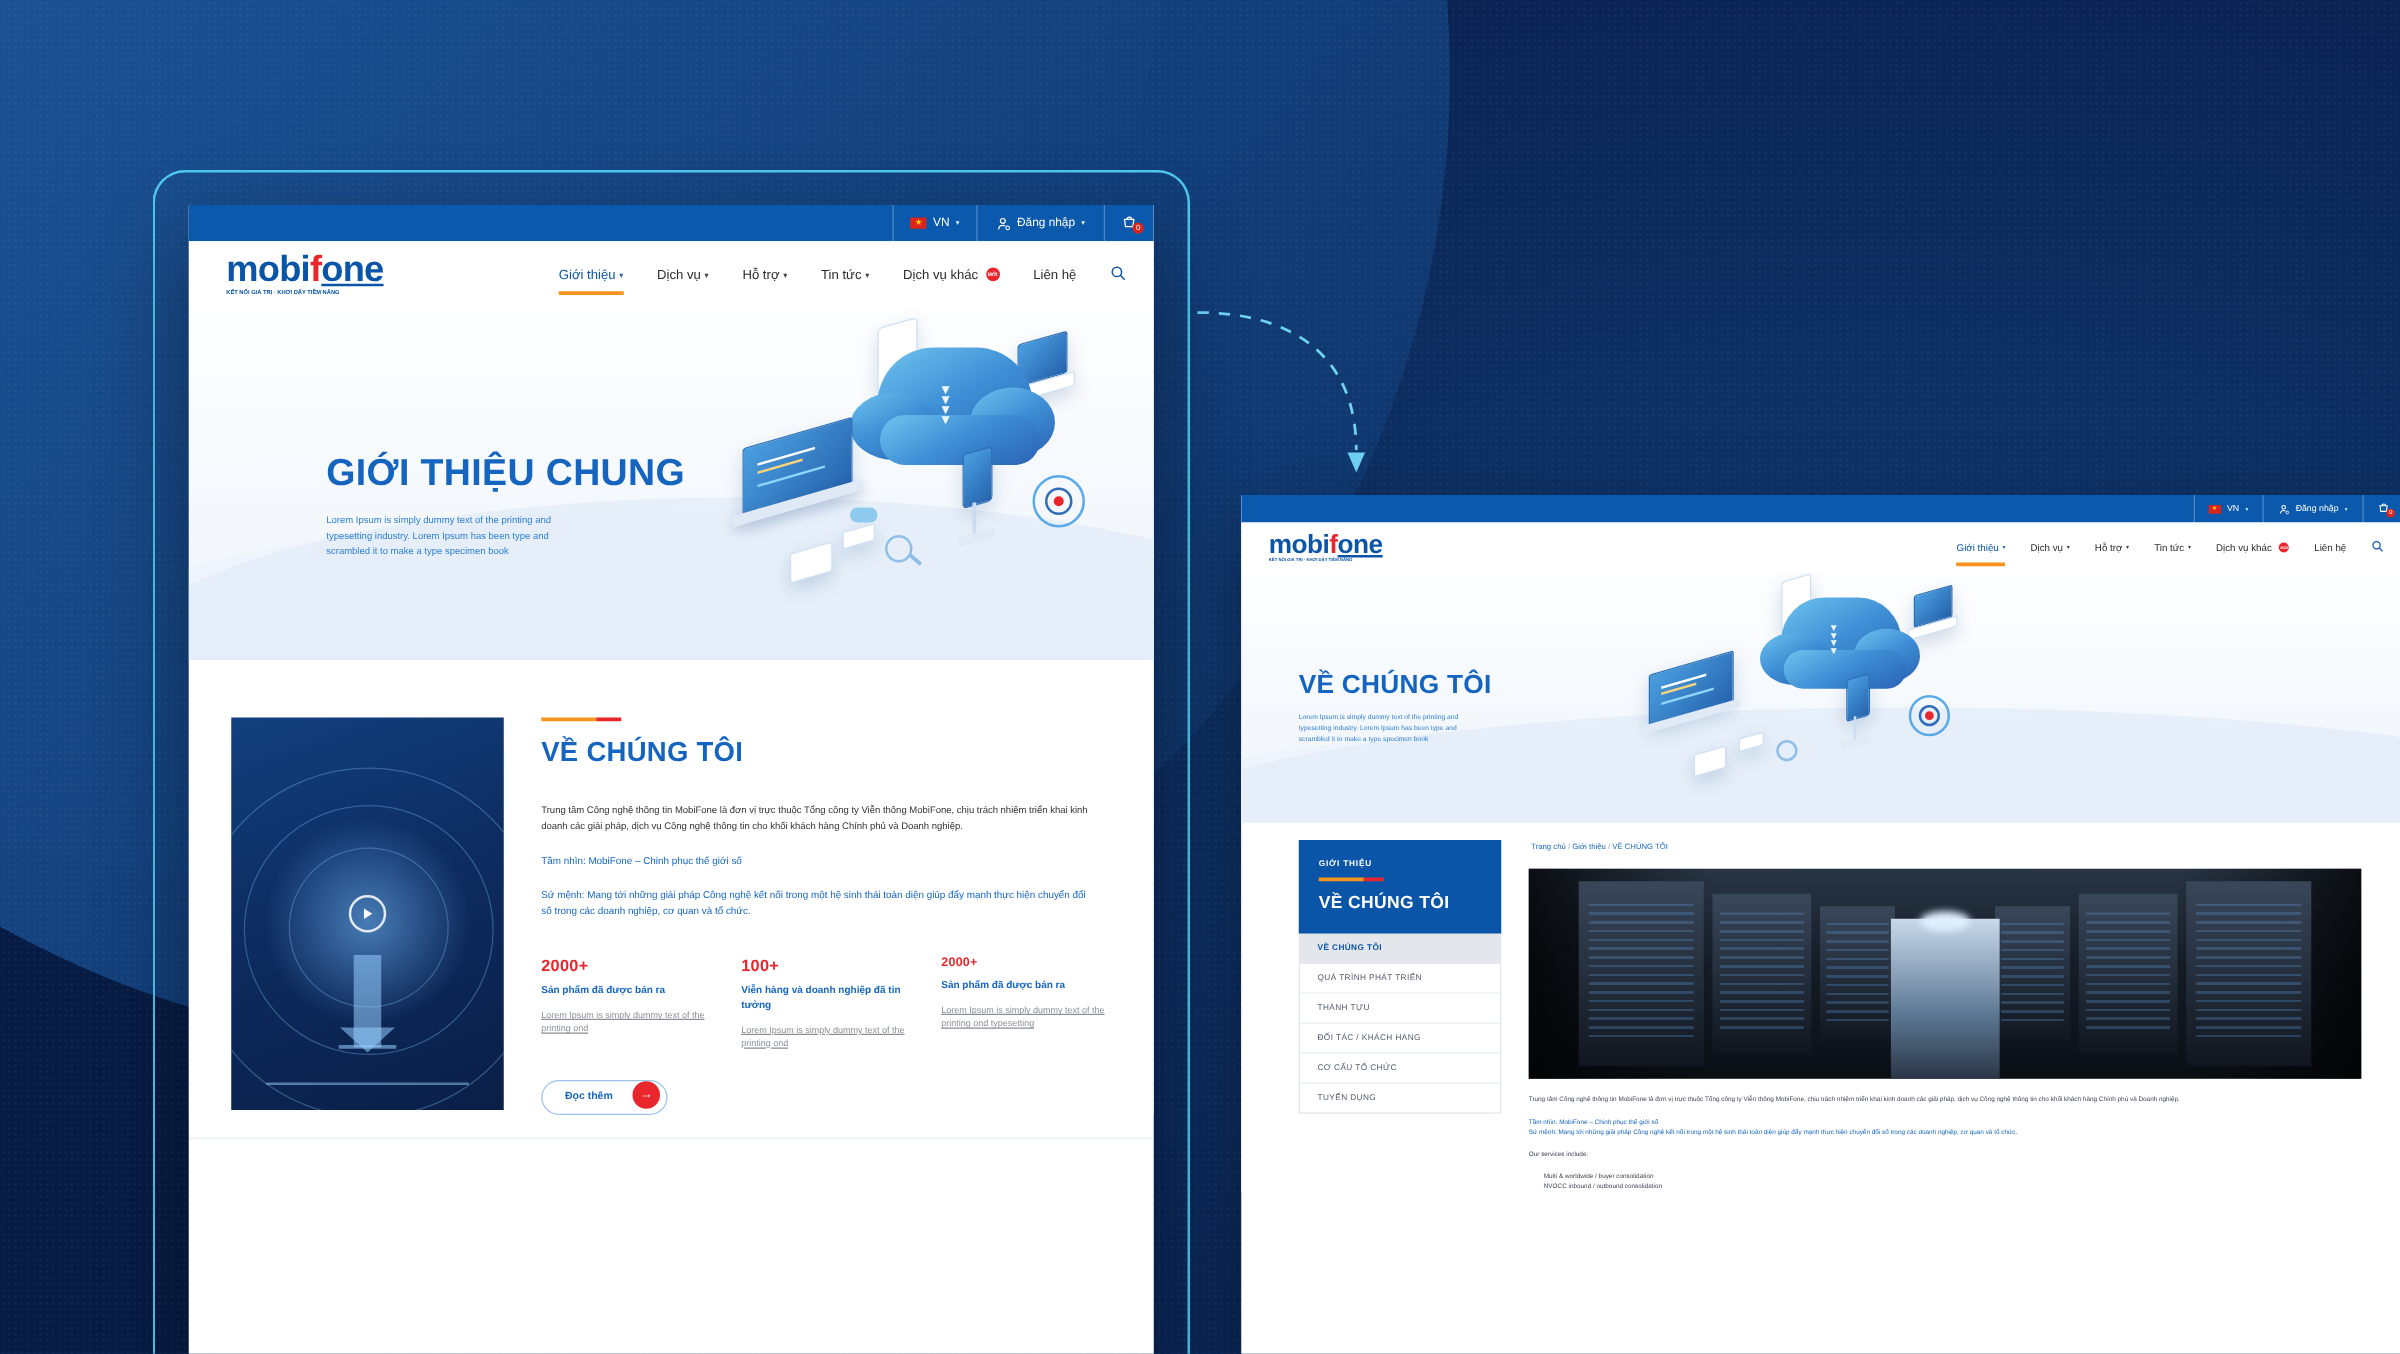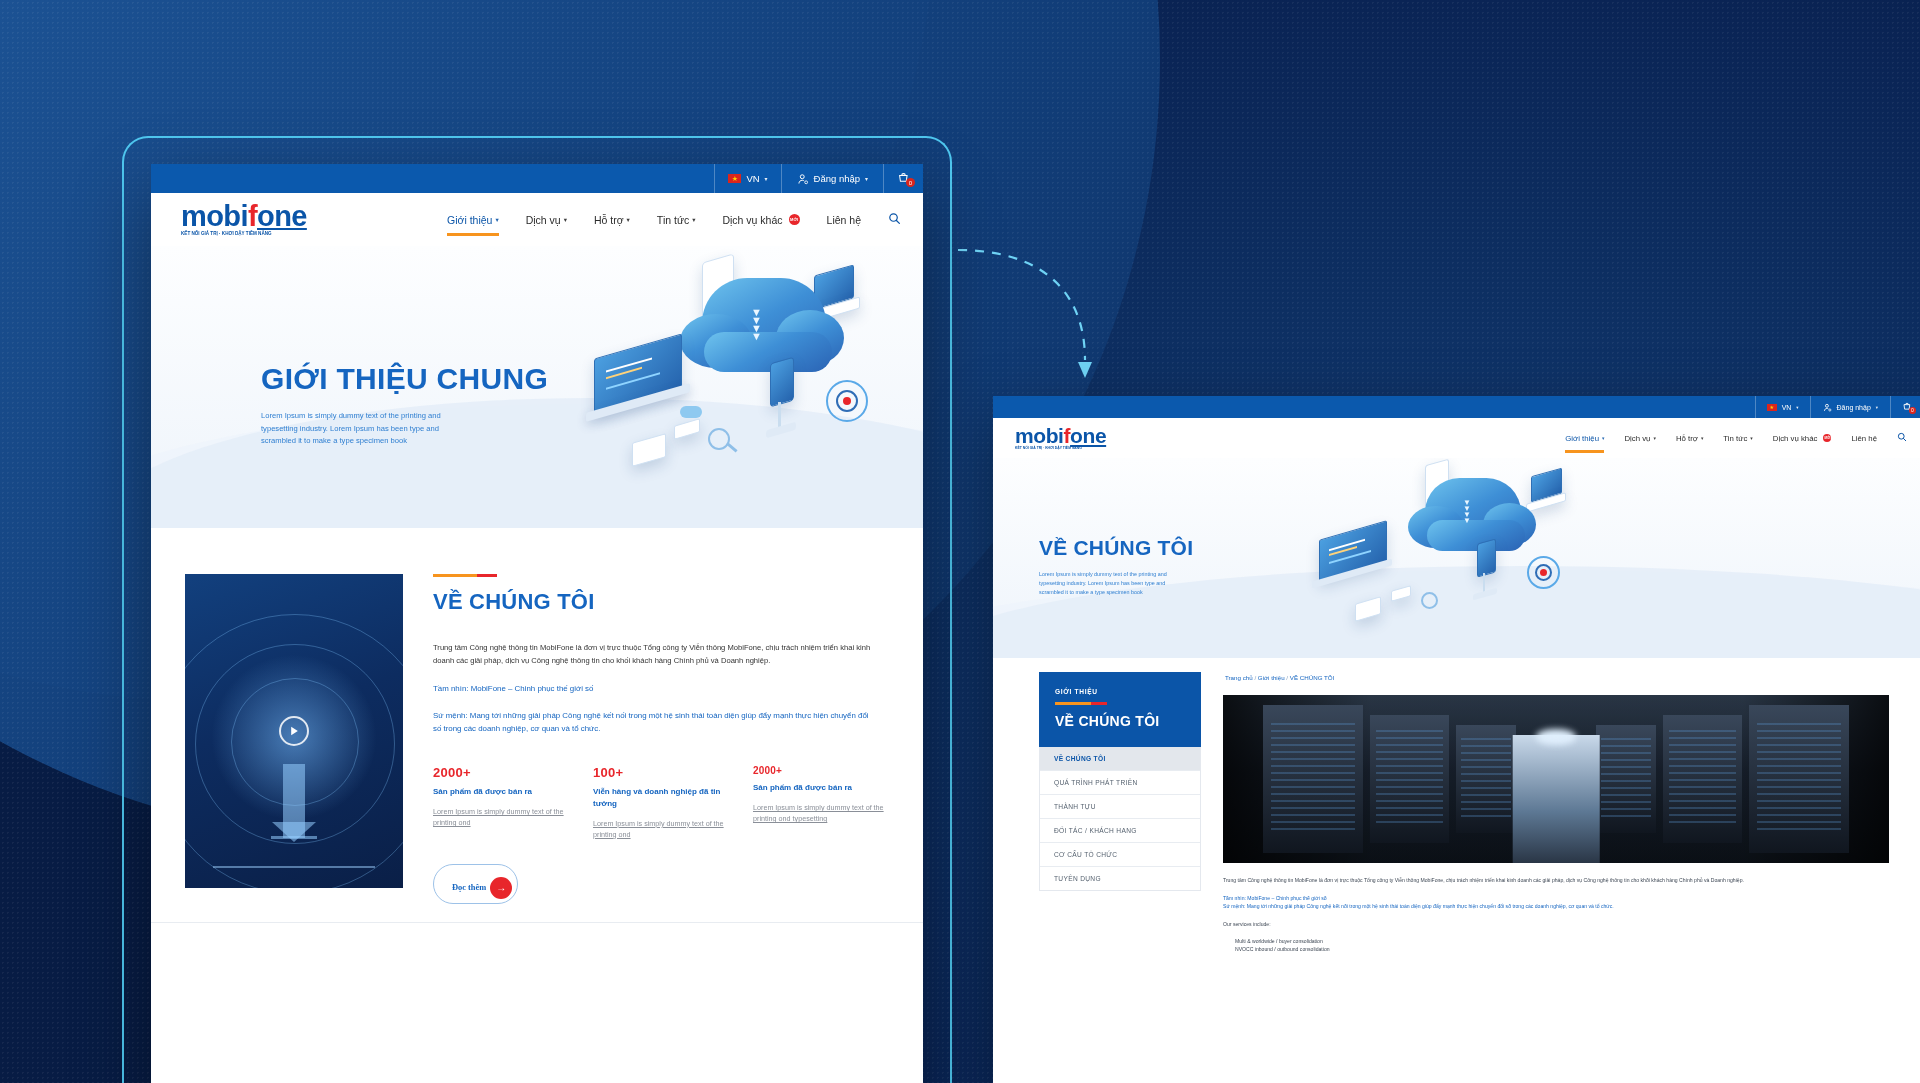--- a/index.html
+++ b/index.html
@@ -367,21 +367,21 @@
             <div class="stat-lbl" style="font-size:8px;line-height:1.45;margin-top:6px;">Viễn hàng và doanh nghiệp đã tin tưởng</div>
             <div class="stat-txt" style="font-size:7.2px;line-height:1.55;margin-top:8px;">Lorem Ipsum is simply dummy text of the printing ond</div>
           </div>
           <div style="width:132px;">
             <div class="stat-num" style="font-size:10px;letter-spacing:.02em;">2000+</div>
             <div class="stat-lbl" style="font-size:8px;line-height:1.45;margin-top:6px;">Sản phẩm đã được bán ra</div>
             <div class="stat-txt" style="font-size:7.2px;line-height:1.55;margin-top:8px;">Lorem Ipsum is simply dummy text of the printing ond typesetting</div>
           </div>
         </div>
 
-        <div class="btn-read" style="padding:12px 5px 4px 18px;gap:4px;font-size:8.4px;margin-top:24px;font-family:Liberation Serif, serif;">
+        <div class="btn-read" style="padding:0 5px 4px 18px;gap:16px;font-size:8.4px;margin-top:24px;">
           <span>Đọc thêm</span>
           <span class="btn-circ" style="width:22px;height:22px;font-size:10px;">→</span>
         </div>
       </div>
     </div>
 
     <div style="height:18px;"></div>
     <div style="height:1px;background:#e8ecf1;margin:0 0 0 0;"></div>
   </div>
 </div>

